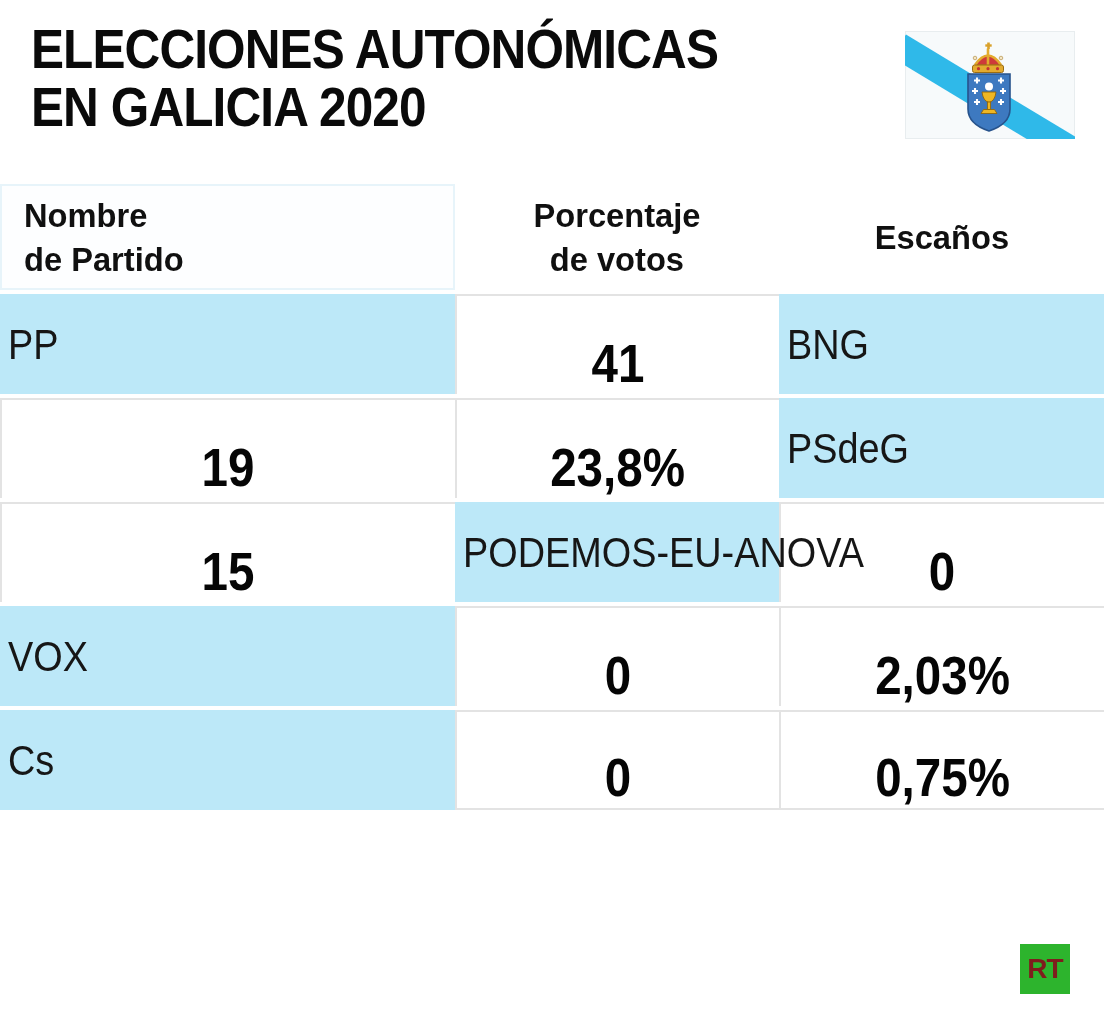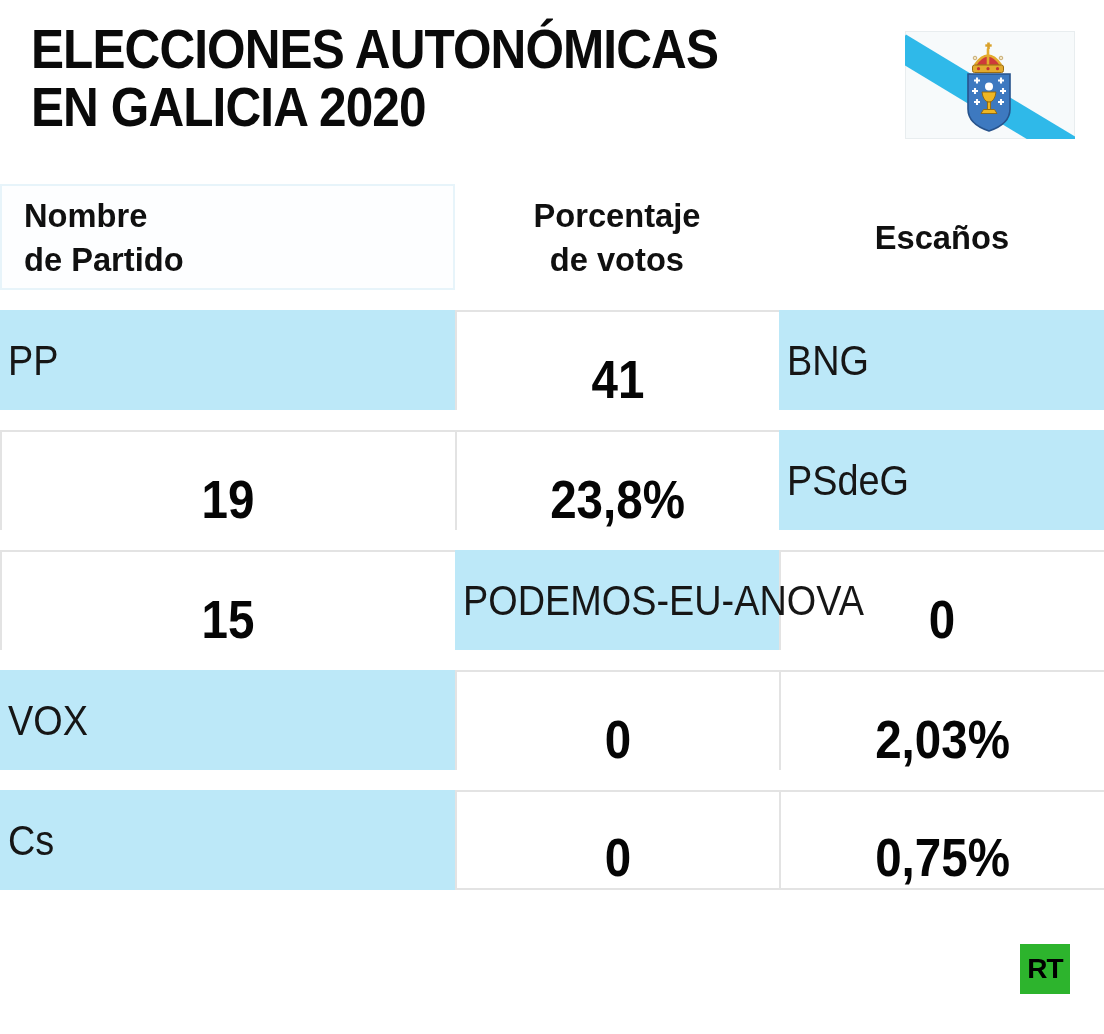--- a/index.html
+++ b/index.html
@@ -28,21 +28,21 @@
 
   
   .flag { position:absolute; left:905px; top:31px; width:170px; height:108px; }
 
   
   .grid {
     position:absolute; left:0; top:184px; width:1104px;
     display:grid;
     grid-template-columns:455px 324px 325px;
     grid-template-rows:106px repeat(6,100px);
-    row-gap:20px;
+    row-gap:4px;
   }
   .cell { box-sizing:border-box; }
 
   .hd-name {
     background:#fdfeff;
     border:2px solid #e7f4fa;
     display:flex; flex-direction:column; justify-content:center;
     padding-left:22px;
   }
   .hd-name .hline {
@@ -82,21 +82,21 @@
   }
 
   
   .rt-logo {
     position:absolute; left:1020px; top:944px;
     width:50px; height:50px;
     background:#2db42d;
     display:flex; align-items:center; justify-content:center;
   }
   .rt-logo .rt-text {
-    font-weight:700; font-size:28px; letter-spacing:-1px; color:#000000;
+    font-weight:700; font-size:28px; letter-spacing:-1px; color:#7f1d1d;
   }
 </style>
 </head>
 <body>
 
 <div class="title">
   <span class="line">ELECCIONES AUTONÓMICAS</span>
   <span class="line">EN GALICIA 2020</span>
 </div>
 

